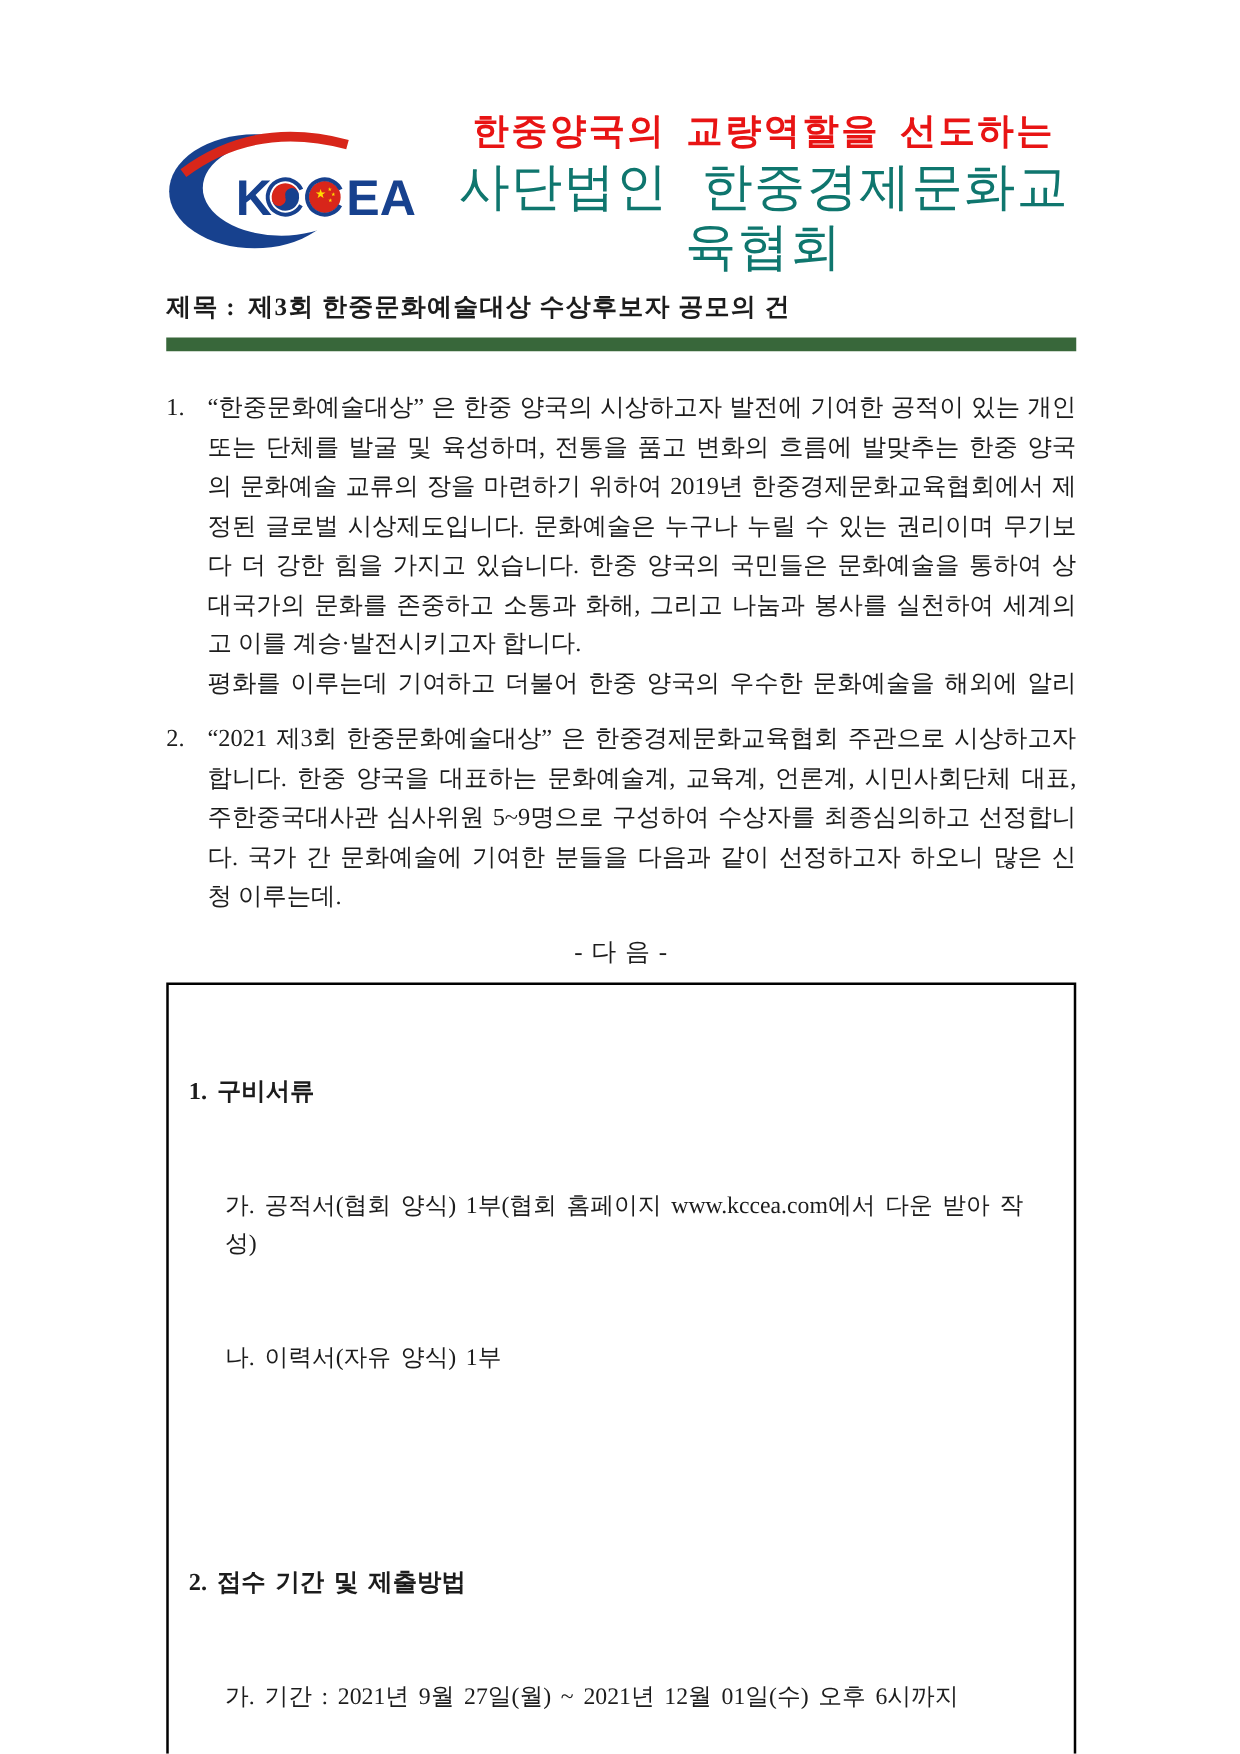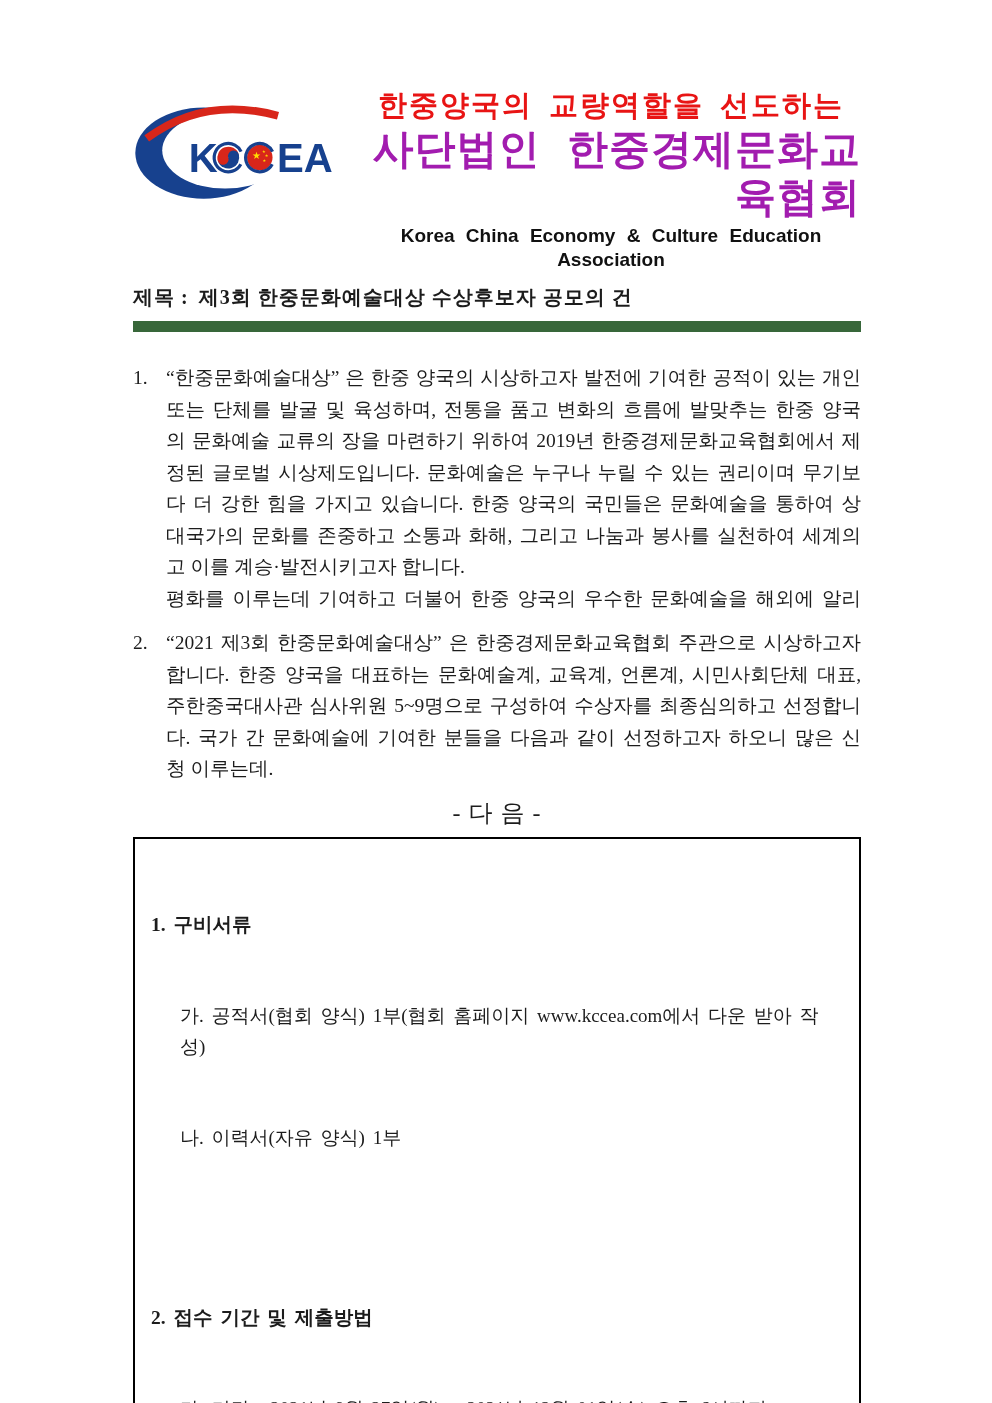--- a/index.html
+++ b/index.html
@@ -5,37 +5,37 @@
   html,body{margin:0;padding:0;background:#ffffff;}
   body{width:992px;height:1403px;font-family:"Liberation Serif","DejaVu Serif",serif;color:var(--text-black,#1c1c1c);}
   .page{position:relative;width:992px;height:1403px;overflow:hidden;background:#fff;}
   .content{margin-left:133px;width:728px;padding-top:88px;}
 
   
   .letterhead{display:flex;align-items:flex-start;}
   .logo-wrap{flex:none;width:228px;height:112px;margin-top:14px;}
   .head-col{flex:1;text-align:center;font-family:"Liberation Sans","DejaVu Sans",sans-serif;}
   .tagline{color:var(--tagline-red,#e81414);font-weight:bold;font-size:29px;letter-spacing:2px;line-height:34px;word-spacing:6px;}
-  .org-ko{margin:3px 0 0;color:#a21caf;font-weight:bold;font-size:41px;line-height:48px;letter-spacing:1px;word-spacing:14px;text-align:right;}
+  .org-ko{margin:3px 0 0;color:#0f766e;font-weight:normal;font-size:41px;line-height:48px;letter-spacing:1px;word-spacing:14px;}
   .org-en{margin-top:3px;color:#111;font-weight:bold;font-size:19px;line-height:24px;word-spacing:6px;letter-spacing:0px;}
 
   
   .subject-row{margin-top:12px;font-weight:bold;font-size:20px;line-height:26px;letter-spacing:1px;}
   .subject-row .lbl{margin-right:10px;}
   .green-bar{margin-top:11px;height:11px;background:var(--divider-green,#38673a);}
 
   
   .paras{margin-top:30px;font-size:19.5px;line-height:31.5px;}
   .para{display:flex;margin-bottom:13px;}
   .pnum{flex:none;width:33px;}
   .plines{flex:1;}
   .jl{text-align:justify;text-align-last:justify;}
   .jl.last{text-align-last:left;}
 
-  .separator{margin:10px 0 9px;text-align:center;font-size:24px;line-height:30px;letter-spacing:1px;}
+  .separator{margin:10px 0 9px;text-align:center;font-size:20px;line-height:30px;letter-spacing:1px;}
 
   
   .notice-box{border:2px solid var(--box-border,#000);padding:10px 16px 14px;font-size:19px;line-height:30.5px;word-spacing:3px;}
   .notice-box div{white-space:pre-wrap;}
   .sec + .sec{margin-top:27px;}
   .sec-title{font-weight:bold;font-size:19.5px;}
   .bi{padding-left:29px;}
 </style>
 </head>
 <body>
@@ -75,21 +75,20 @@
             <text x="284" y="131" font-size="9" style="fill:var(--china-yellow,#ffde00)" font-family="DejaVu Sans, sans-serif">★</text>
             <circle cx="278" cy="122" r="31" fill="none" style="stroke:var(--logo-navy,#17418e)" stroke-width="7" stroke-dasharray="165 30" transform="rotate(28 278 122)"></circle>
           </g>
 
           <text x="316" y="153" font-family="Liberation Sans, DejaVu Sans, sans-serif" font-weight="bold" font-size="88" style="fill:var(--logo-navy,#17418e)">EA</text>
         </svg>
       </div>
       <div class="head-col">
         <div class="tagline">한중양국의 교량역할을 선도하는</div>
         <h1 class="org-ko">사단법인 한중경제문화교육협회</h1>
-        <div class="org-en">Korea China Economy &amp; Culture Education Association</div>
       </div>
     </header>
 
     <div class="subject-row">
       <span class="lbl">제목 :</span><span>제3회 한중문화예술대상 수상후보자 공모의 건</span>
     </div>
     <div class="green-bar"></div>
 
     <div class="paras">
       <div class="para">

